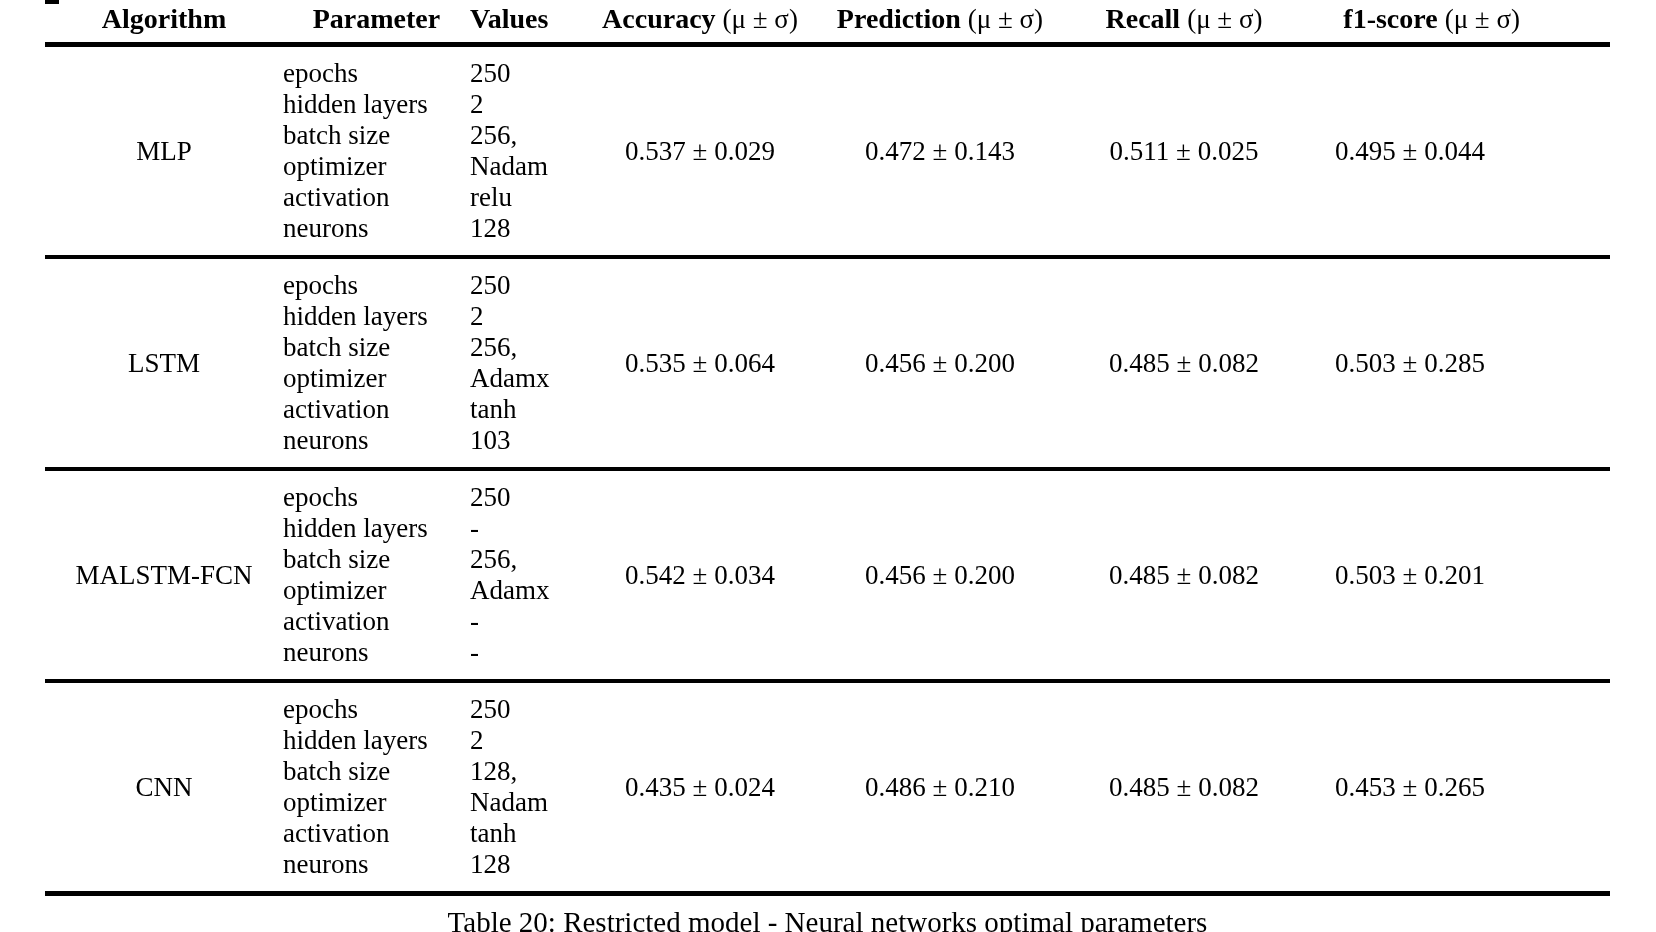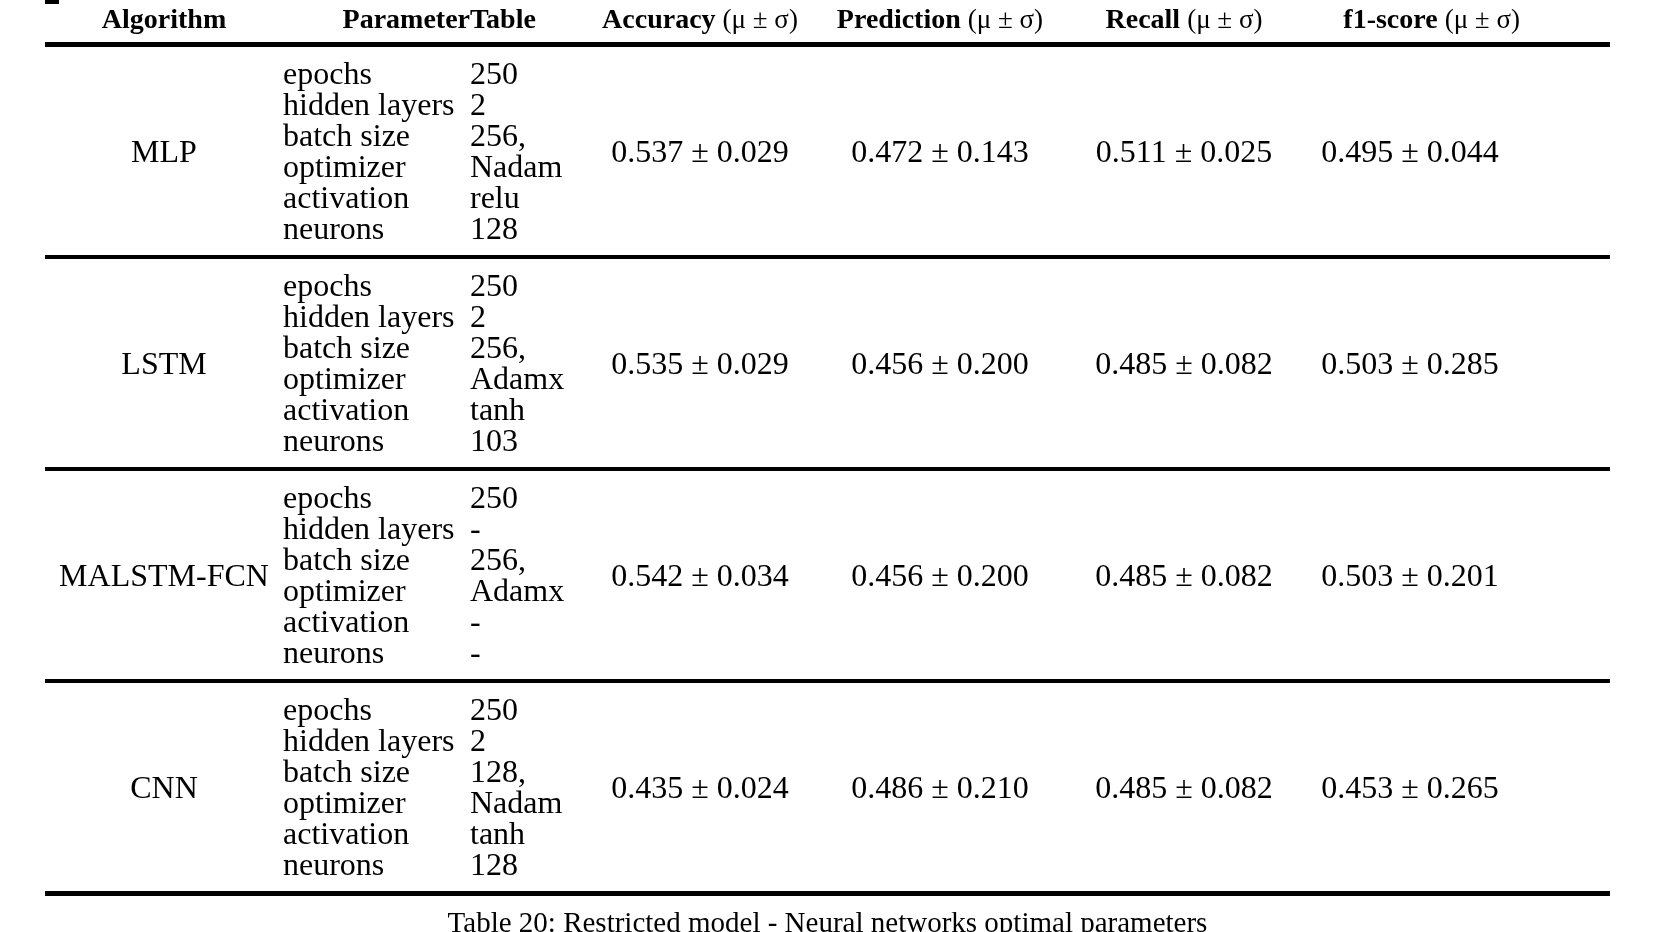--- a/index.html
+++ b/index.html
@@ -32,28 +32,28 @@
     padding: 2px 0 6px 0;
     border-bottom: 5px solid #000;
     white-space: nowrap;
     vertical-align: middle;
   }
   thead th .math-suffix {
     font-weight: normal;
     font-size: 27px;
   }
   th.c-alg  { text-align: center; }
-  th.c-par  { text-align: right; }
+  th.c-par  { text-align: center; }
   th.c-val  { text-align: left; }
   th.c-met  { text-align: center; }
   th.c-f1, td.c-f1 { padding-right: 90px; text-align: right; }
   tbody tr { border-bottom: 4px solid #000; }
   tbody tr:last-child { border-bottom: 5px solid #000; }
   tbody td {
-    font-size: 32px;
+    font-size: 27px;
     vertical-align: middle;
     padding: 11px 0;
   }
   td.c-alg { text-align: center; }
   td.c-par, td.c-val { text-align: left; }
   td.c-met { text-align: center; white-space: nowrap; }
   .stack div {
     line-height: 31px;
     white-space: nowrap;
   }
@@ -81,21 +81,21 @@
       <col style="width:118px">
       <col style="width:224px">
       <col style="width:256px">
       <col style="width:232px">
       <col style="width:310px">
     </colgroup>
     <thead>
       <tr>
         <th class="c-alg"><span>Algorithm</span></th>
         <th class="c-par"><span>Parameter</span></th>
-        <th class="c-val"><span>Table</span></th>
+        <th class="c-val"><span>Values</span></th>
         <th class="c-met"><span>Accuracy</span> <span class="math-suffix">(μ ± σ)</span></th>
         <th class="c-met"><span>Prediction</span> <span class="math-suffix">(μ ± σ)</span></th>
         <th class="c-met"><span>Recall</span> <span class="math-suffix">(μ ± σ)</span></th>
         <th class="c-met c-f1"><span>f1-score</span> <span class="math-suffix">(μ ± σ)</span></th>
       </tr>
     </thead>
     <tbody>
       <tr>
         <td class="c-alg">MLP</td>
         <td class="c-par">
@@ -138,21 +138,21 @@
         <td class="c-val">
           <div class="stack">
             <div>250</div>
             <div>2</div>
             <div>256,</div>
             <div>Adamx</div>
             <div>tanh</div>
             <div>103</div>
           </div>
         </td>
-        <td class="c-met">0.535 ± 0.029</td>
+        <td class="c-met">0.535 ± 0.064</td>
         <td class="c-met">0.456 ± 0.200</td>
         <td class="c-met">0.485 ± 0.082</td>
         <td class="c-met c-f1">0.503 ± 0.285</td>
       </tr>
       <tr>
         <td class="c-alg">MALSTM-FCN</td>
         <td class="c-par">
           <div class="stack">
             <div>epochs</div>
             <div>hidden layers</div>

